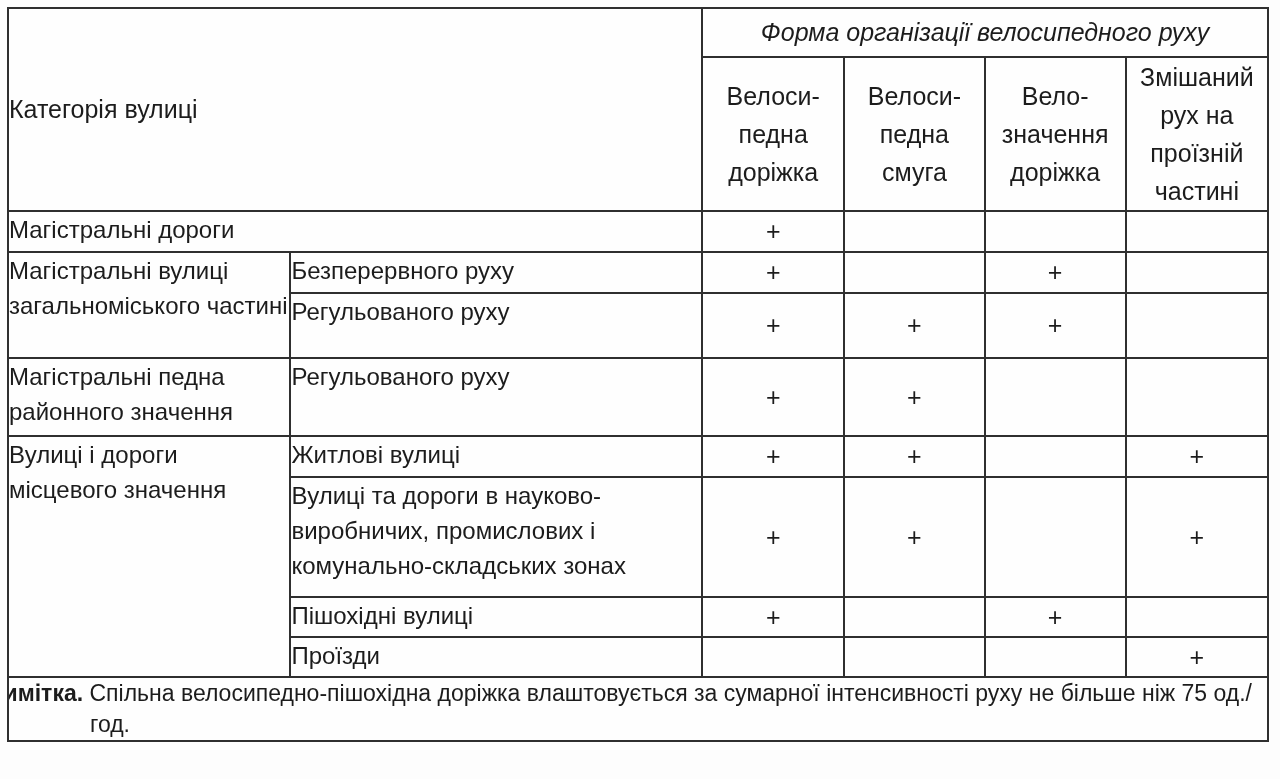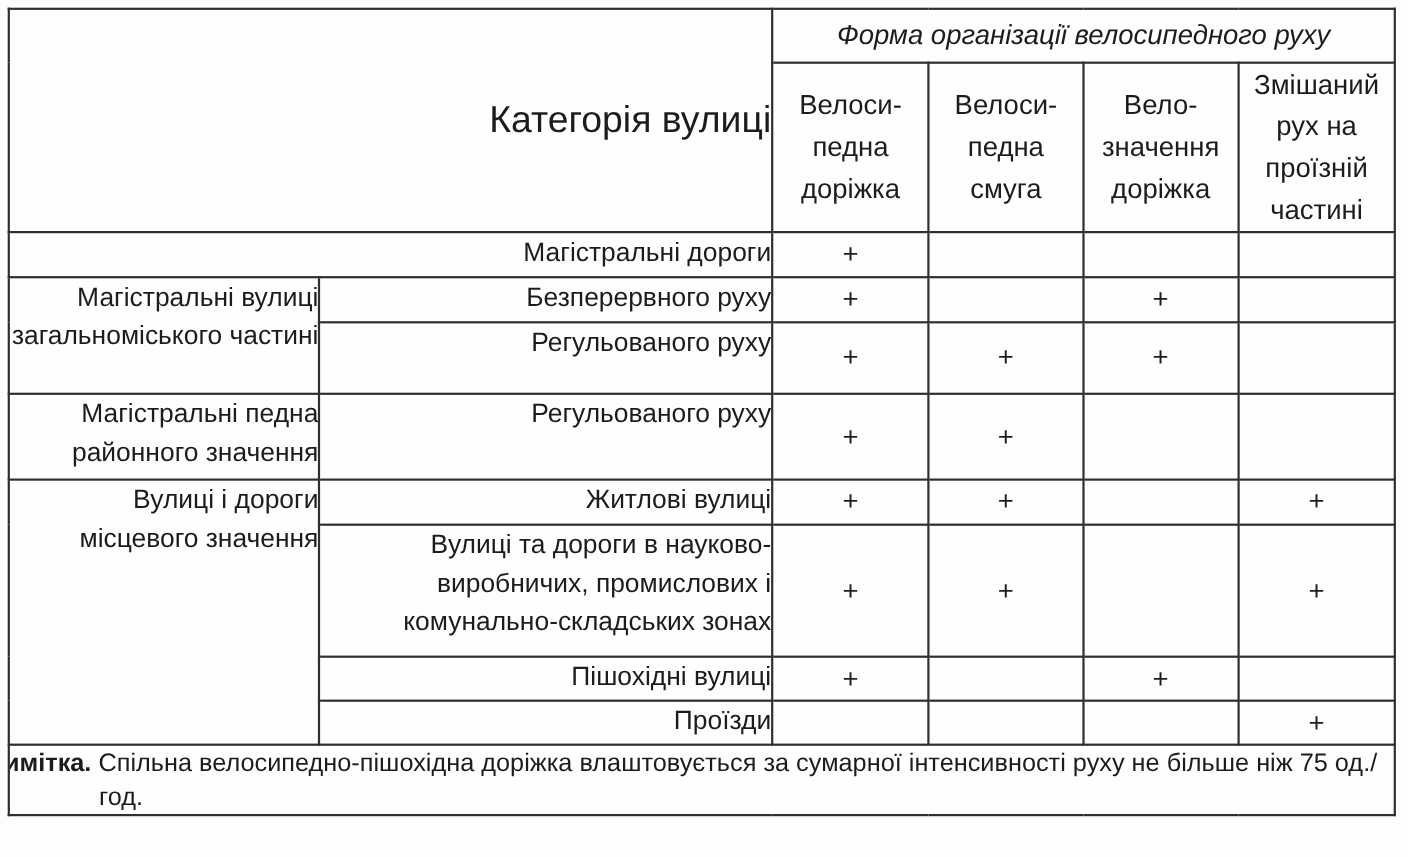--- a/index.html
+++ b/index.html
@@ -27,44 +27,44 @@
     background: #fefefe;
   }
   table.main th, table.main td {
     border: 2px solid #2f2f2f;
     padding: 0;
     font-weight: normal;
     overflow: hidden;
   }
   
   th.corner {
-    text-align: right;
+    text-align: left;
     vertical-align: middle;
-    font-size: 34px;
+    font-size: 25px;
     margin-top: 11px;
   }
   th.group {
     height: 47px;
     text-align: center;
     vertical-align: middle;
     font-size: 25px;
     font-style: italic;
   }
   tr.subhead th {
     height: 151px;
     text-align: center;
     vertical-align: middle;
     font-size: 25px;
     line-height: 38px;
     white-space: pre-line;
   }
   
   td.cat, td.subcat {
     vertical-align: top;
-    text-align: right;
+    text-align: left;
     font-size: 24px;
     line-height: 35px;
     padding: 5px 8px 4px 8px;
   }
   td.val {
     text-align: center;
     vertical-align: middle;
     font-size: 25px;
   }
   tr.h43 > td { height: 39px; }

